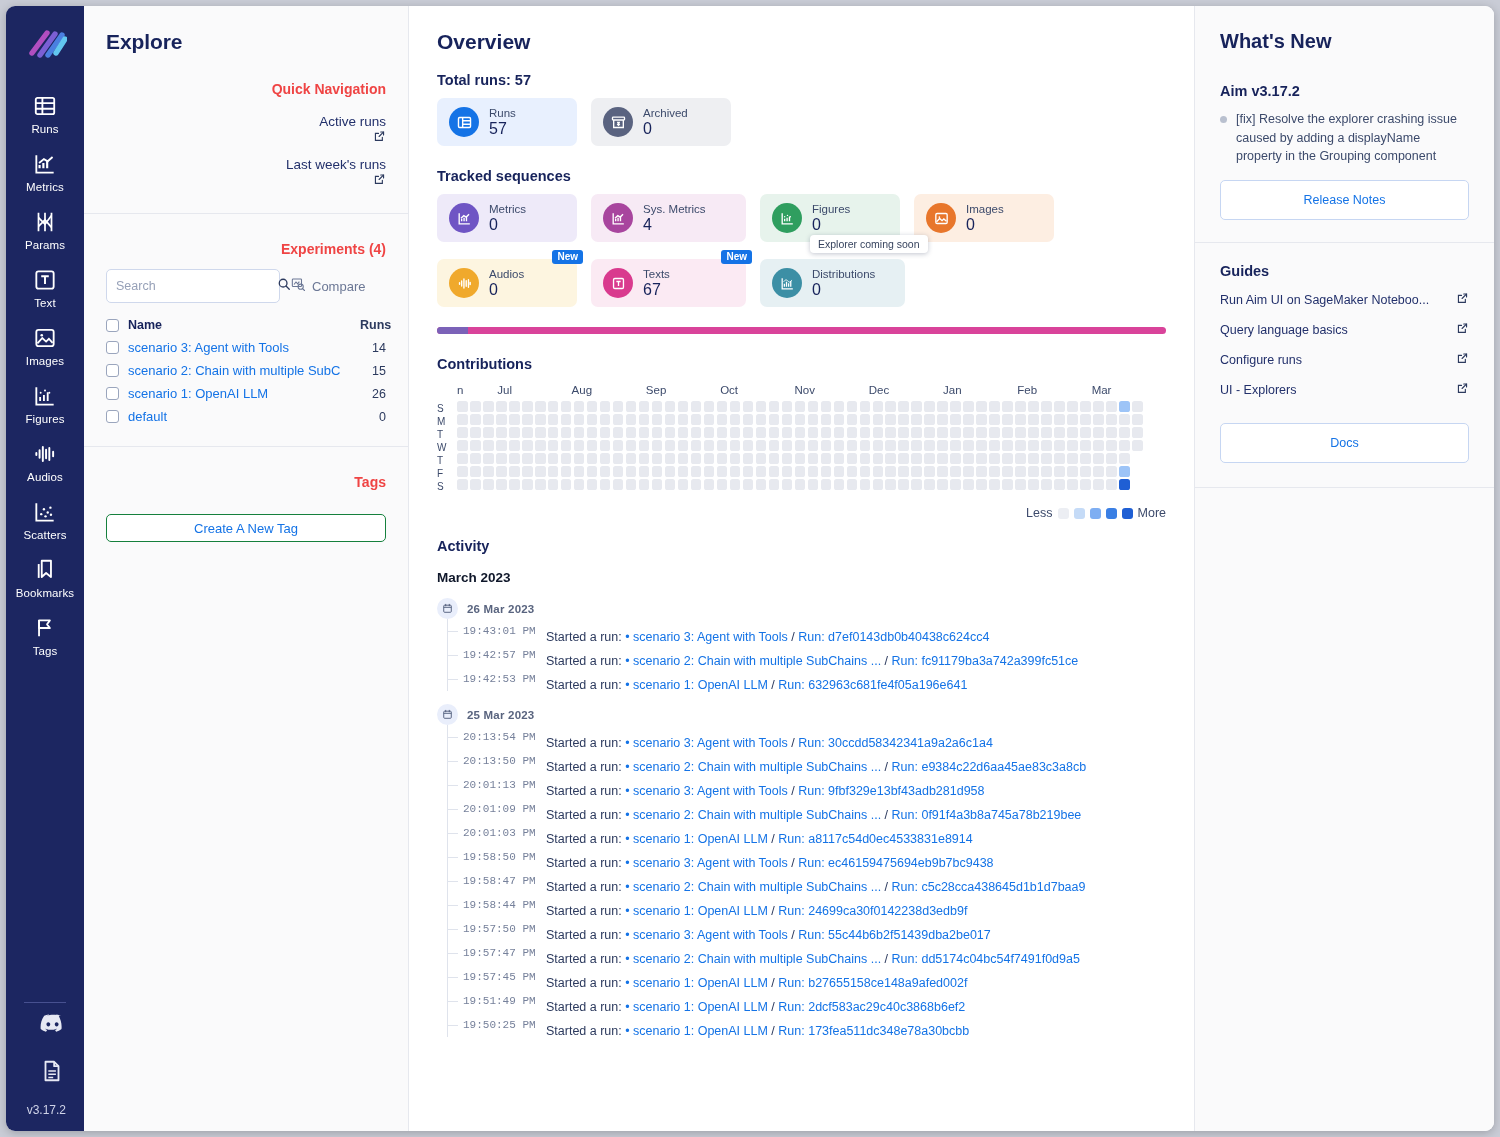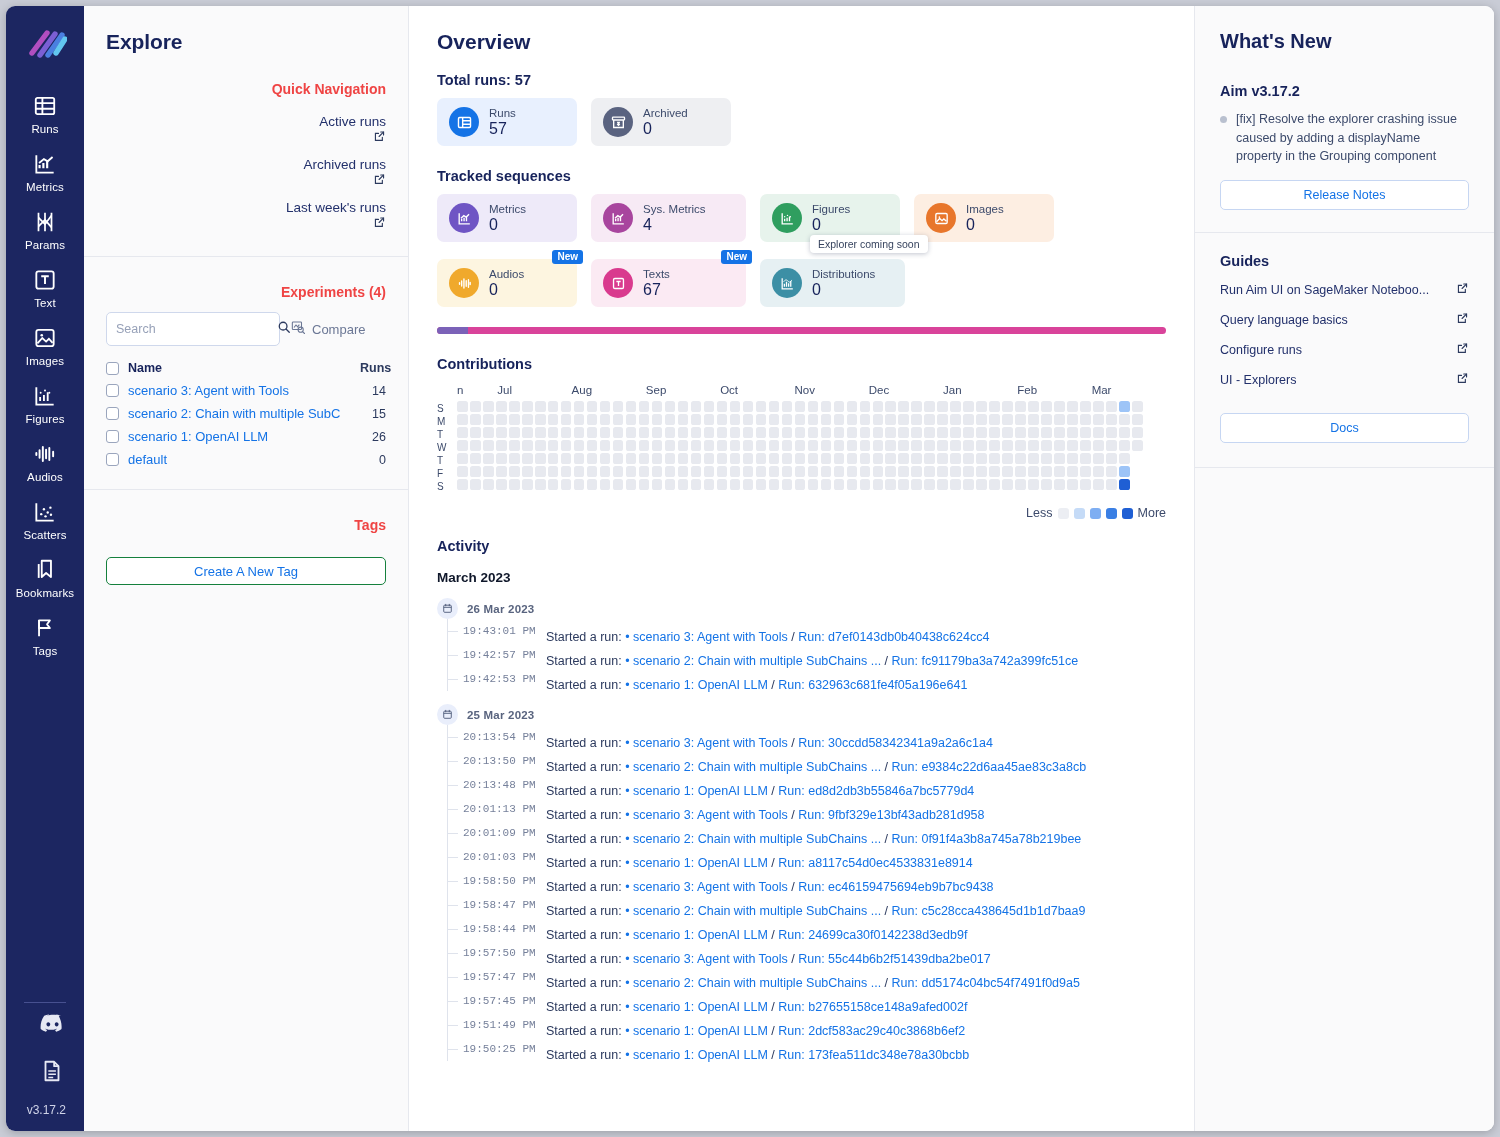--- a/index.html
+++ b/index.html
@@ -183,21 +183,21 @@
   }
   .wnew h1 { font-size: 20px; color: #17235b; font-weight: 600; padding-top: 24px; }
   .wnew h2 { font-size: 14.5px; color: #17235b; font-weight: bold; margin-top: 30px; }
   .note { display: flex; gap: 9px; margin-top: 11px; }
   .note .bt {
     width: 7px; height: 7px; border-radius: 50%; background: #b9c0cf;
     flex: 0 0 7px; margin-top: 6px;
   }
   .note .tx { font-size: 12.5px; color: #3c4a6b; line-height: 1.48; }
   .obtn {
-    margin-top: 14px; width: 100%; height: 30px; border: 1px solid #c6d6f2;
+    margin-top: 14px; width: 100%; height: 40px; border: 1px solid #c6d6f2;
     border-radius: 5px; background: #fff; color: #1473e6; font-size: 12.5px;
     cursor: pointer; font-family: "Liberation Sans", sans-serif;
   }
   .wdiv { height: 1px; background: #e6e8ee; margin: 22px -25px 0; }
   .g-row {
     display: flex; align-items: center; justify-content: space-between;
     padding: 6px 0; cursor: pointer;
   }
   .g-row .t { font-size: 12.5px; color: #22306b; white-space: nowrap; overflow: hidden; }
   .wdiv2 { height: 1px; background: #e6e8ee; margin: 24px -25px 0; }
@@ -350,30 +350,20 @@
     </div>
   </div>
 
   <div class="explore">
     <h1>Explore</h1>
 
     <div class="sec-title">Quick Navigation</div>
 
     <div class="qnav-row">
       <span class="t">Active runs</span>
-      <span>
-        <svg viewBox="0 0 16 16" width="13" height="13" fill="none" stroke="#2c3a5e" stroke-width="1.4" stroke-linecap="round">
-          <path d="M9.5 2.5H13V6"></path>
-            <path d="M12.8 2.7L7.5 8"></path>
-            <path d="M11.5 9v3.8H3V4.2h3.8"></path>
-        </svg>
-      </span>
-    </div>
-    <div class="qnav-row">
-      <span class="t">Archived runs</span>
       <span>
         <svg viewBox="0 0 16 16" width="13" height="13" fill="none" stroke="#2c3a5e" stroke-width="1.4" stroke-linecap="round">
           <path d="M9.5 2.5H13V6"></path>
             <path d="M12.8 2.7L7.5 8"></path>
             <path d="M11.5 9v3.8H3V4.2h3.8"></path>
         </svg>
       </span>
     </div>
     <div class="qnav-row">
       <span class="t">Last week's runs</span>
@@ -1145,25 +1135,20 @@
             <span class="time">20:13:54 PM</span>
             <span class="act-txt"><span>Started a run: </span><span class="dot-b">• </span><span class="lnk">scenario 3: Agent with Tools</span><span> / </span><span class="lnk">Run: 30ccdd58342341a9a2a6c1a4</span></span>
           </div>
           <div class="act-row">
             <span class="dash"></span>
             <span class="time">20:13:50 PM</span>
             <span class="act-txt"><span>Started a run: </span><span class="dot-b">• </span><span class="lnk">scenario 2: Chain with multiple SubChains ...</span><span> / </span><span class="lnk">Run: e9384c22d6aa45ae83c3a8cb</span></span>
           </div>
           <div class="act-row">
             <span class="dash"></span>
-            <span class="time">20:13:48 PM</span>
-            <span class="act-txt"><span>Started a run: </span><span class="dot-b">• </span><span class="lnk">scenario 1: OpenAI LLM</span><span> / </span><span class="lnk">Run: ed8d2db3b55846a7bc5779d4</span></span>
-          </div>
-          <div class="act-row">
-            <span class="dash"></span>
             <span class="time">20:01:13 PM</span>
             <span class="act-txt"><span>Started a run: </span><span class="dot-b">• </span><span class="lnk">scenario 3: Agent with Tools</span><span> / </span><span class="lnk">Run: 9fbf329e13bf43adb281d958</span></span>
           </div>
           <div class="act-row">
             <span class="dash"></span>
             <span class="time">20:01:09 PM</span>
             <span class="act-txt"><span>Started a run: </span><span class="dot-b">• </span><span class="lnk">scenario 2: Chain with multiple SubChains ...</span><span> / </span><span class="lnk">Run: 0f91f4a3b8a745a78b219bee</span></span>
           </div>
           <div class="act-row">
             <span class="dash"></span>

